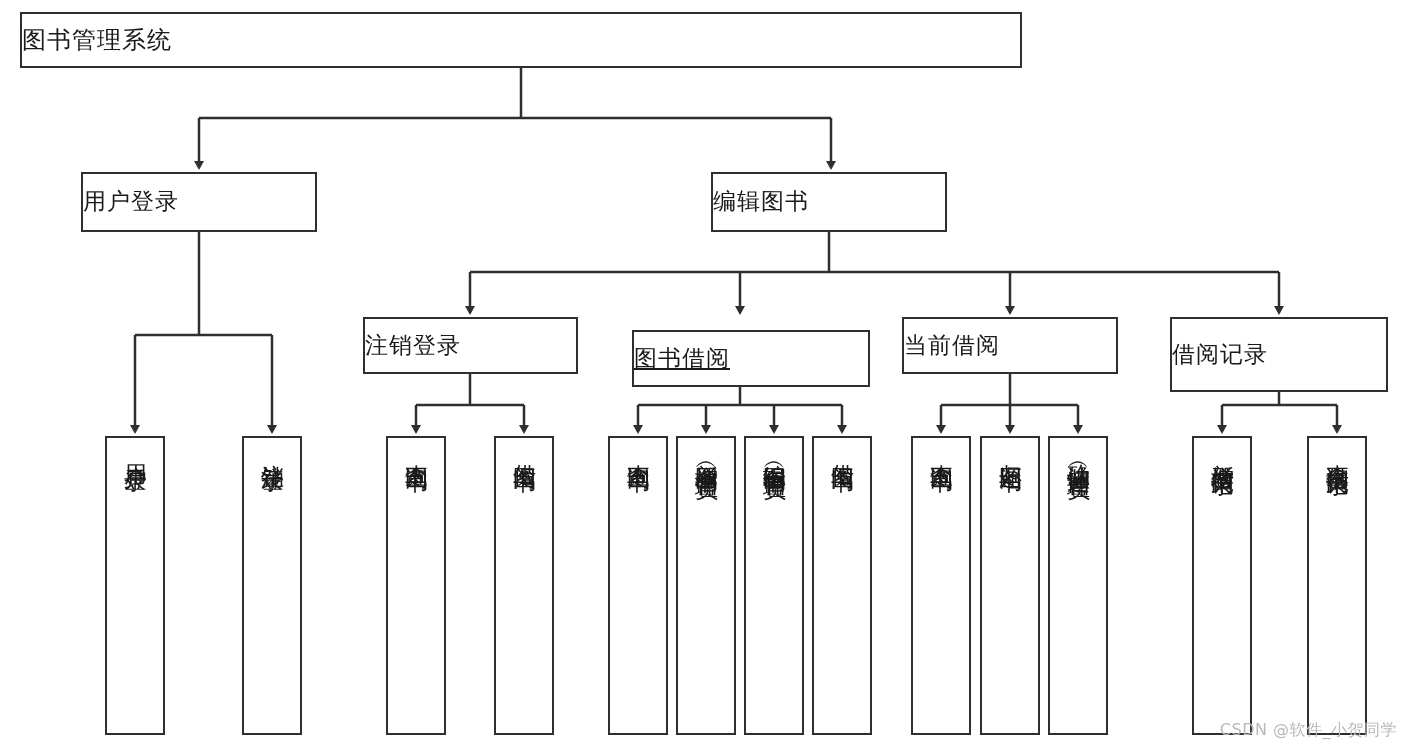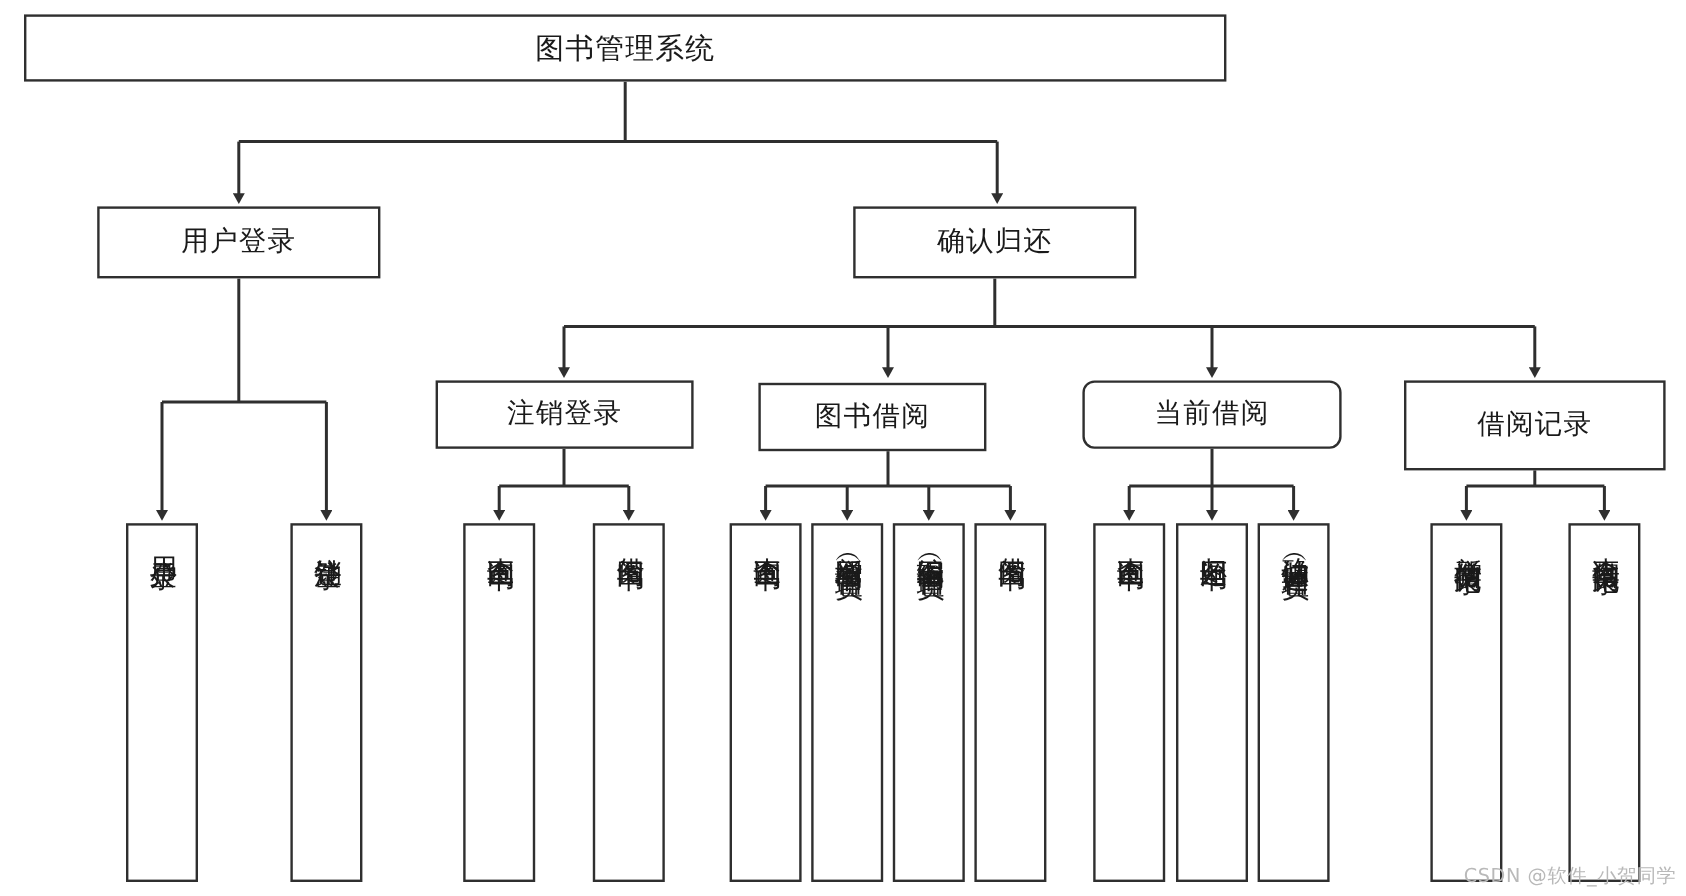--- a/index.html
+++ b/index.html
@@ -26,21 +26,21 @@
     height: 747px;
     pointer-events: none;
   }
   .node {
     position: absolute;
     box-sizing: border-box;
     border: 2.5px solid #2f2f2f;
     background: #ffffff;
     display: flex;
     align-items: center;
-    justify-content: center;
+    justify-content: flex-start;
     color: #1a1a1a;
     z-index: 2;
   }
   .node-h {
     font-size: 23px;
     letter-spacing: 1px;
     line-height: 1.2;
     white-space: nowrap;
   }
   .node-root {
@@ -128,30 +128,30 @@
   </svg>
 
   <div class="node node-h node-root" style="left:20px; top:12px; width:1002px; height:56px;">
     <span>图书管理系统</span>
   </div>
 
   <div class="node node-h" style="left:81px; top:172px; width:236px; height:60px;">
     <span>用户登录</span>
   </div>
   <div class="node node-h" style="left:711px; top:172px; width:236px; height:60px;">
-    <span>确认归还</span>
+    <span>编辑图书</span>
   </div>
 
   <div class="node node-h" style="left:363px; top:317px; width:215px; height:57px;">
     <span>注销登录</span>
   </div>
-  <div class="node node-h" style="left:632px; top:319px; width:190px; height:57px;">
+  <div class="node node-h" style="left:632px; top:330px; width:238px; height:57px;text-decoration:underline;">
     <span>图书借阅</span>
   </div>
-  <div class="node node-h" style="left:902px; top:317px; width:216px; height:57px;border-radius:10px;">
+  <div class="node node-h" style="left:902px; top:317px; width:216px; height:57px;">
     <span>当前借阅</span>
   </div>
   <div class="node node-h" style="left:1170px; top:317px; width:218px; height:75px;">
     <span>借阅记录</span>
   </div>
 
   <div class="node node-leaf" style="left:105px; top:436px; width:60px; height:299px;">
     <span class="vtext">用户登录</span>
   </div>
   <div class="node node-leaf" style="left:242px; top:436px; width:60px; height:299px;">

